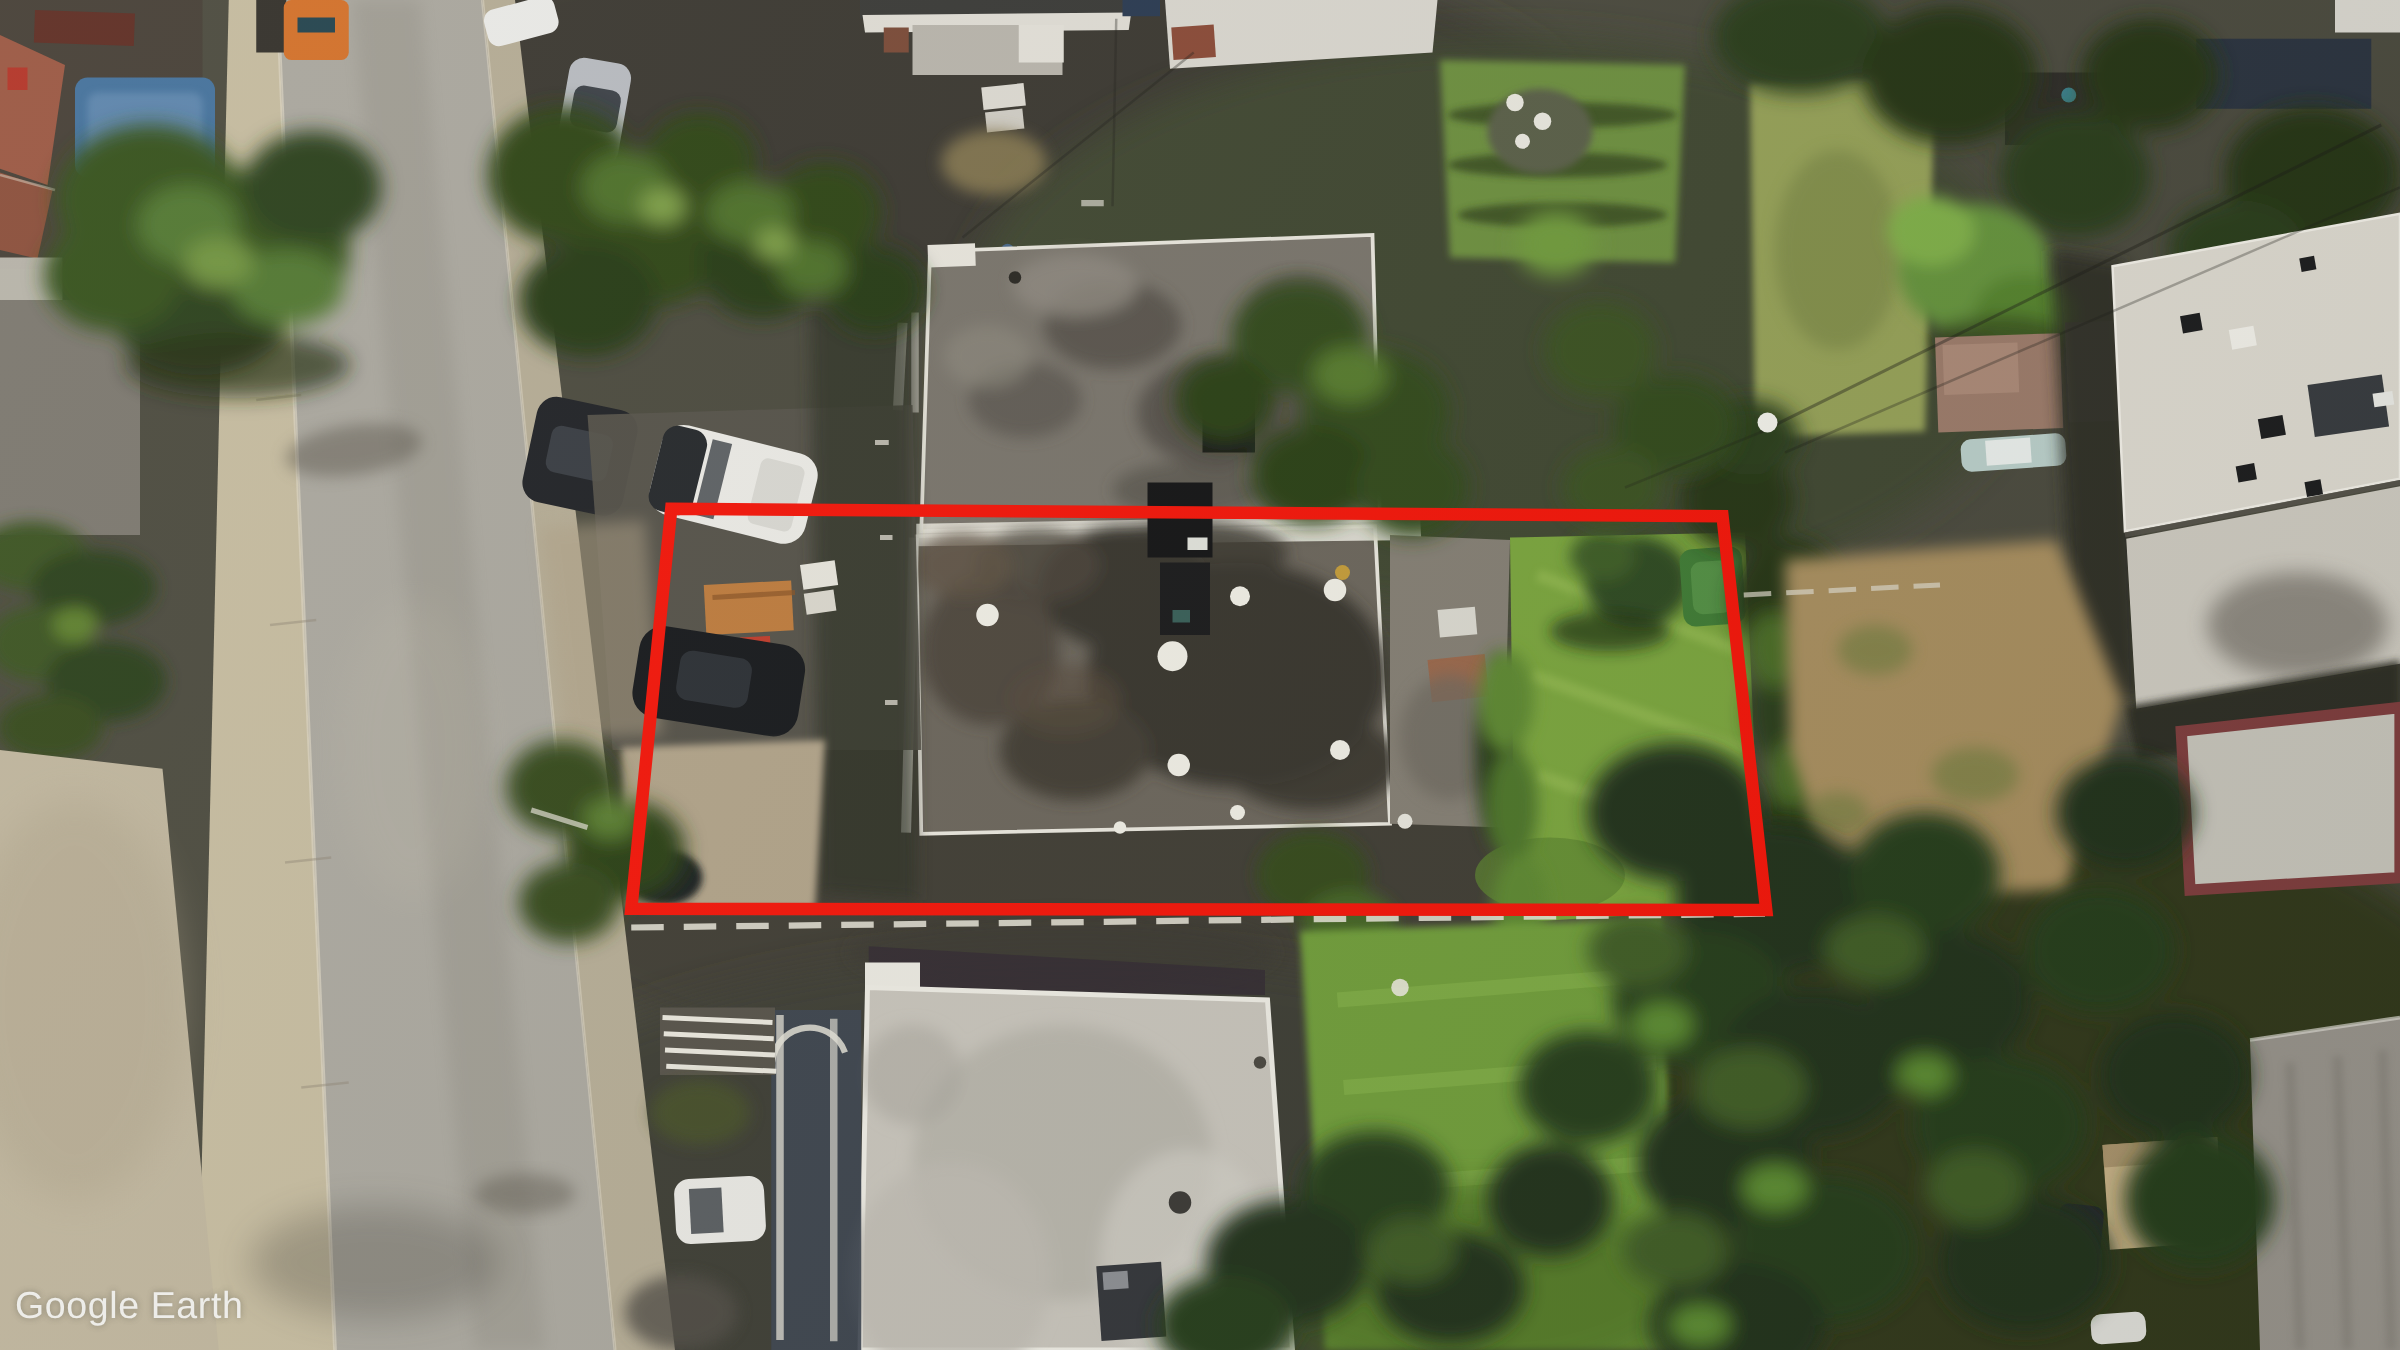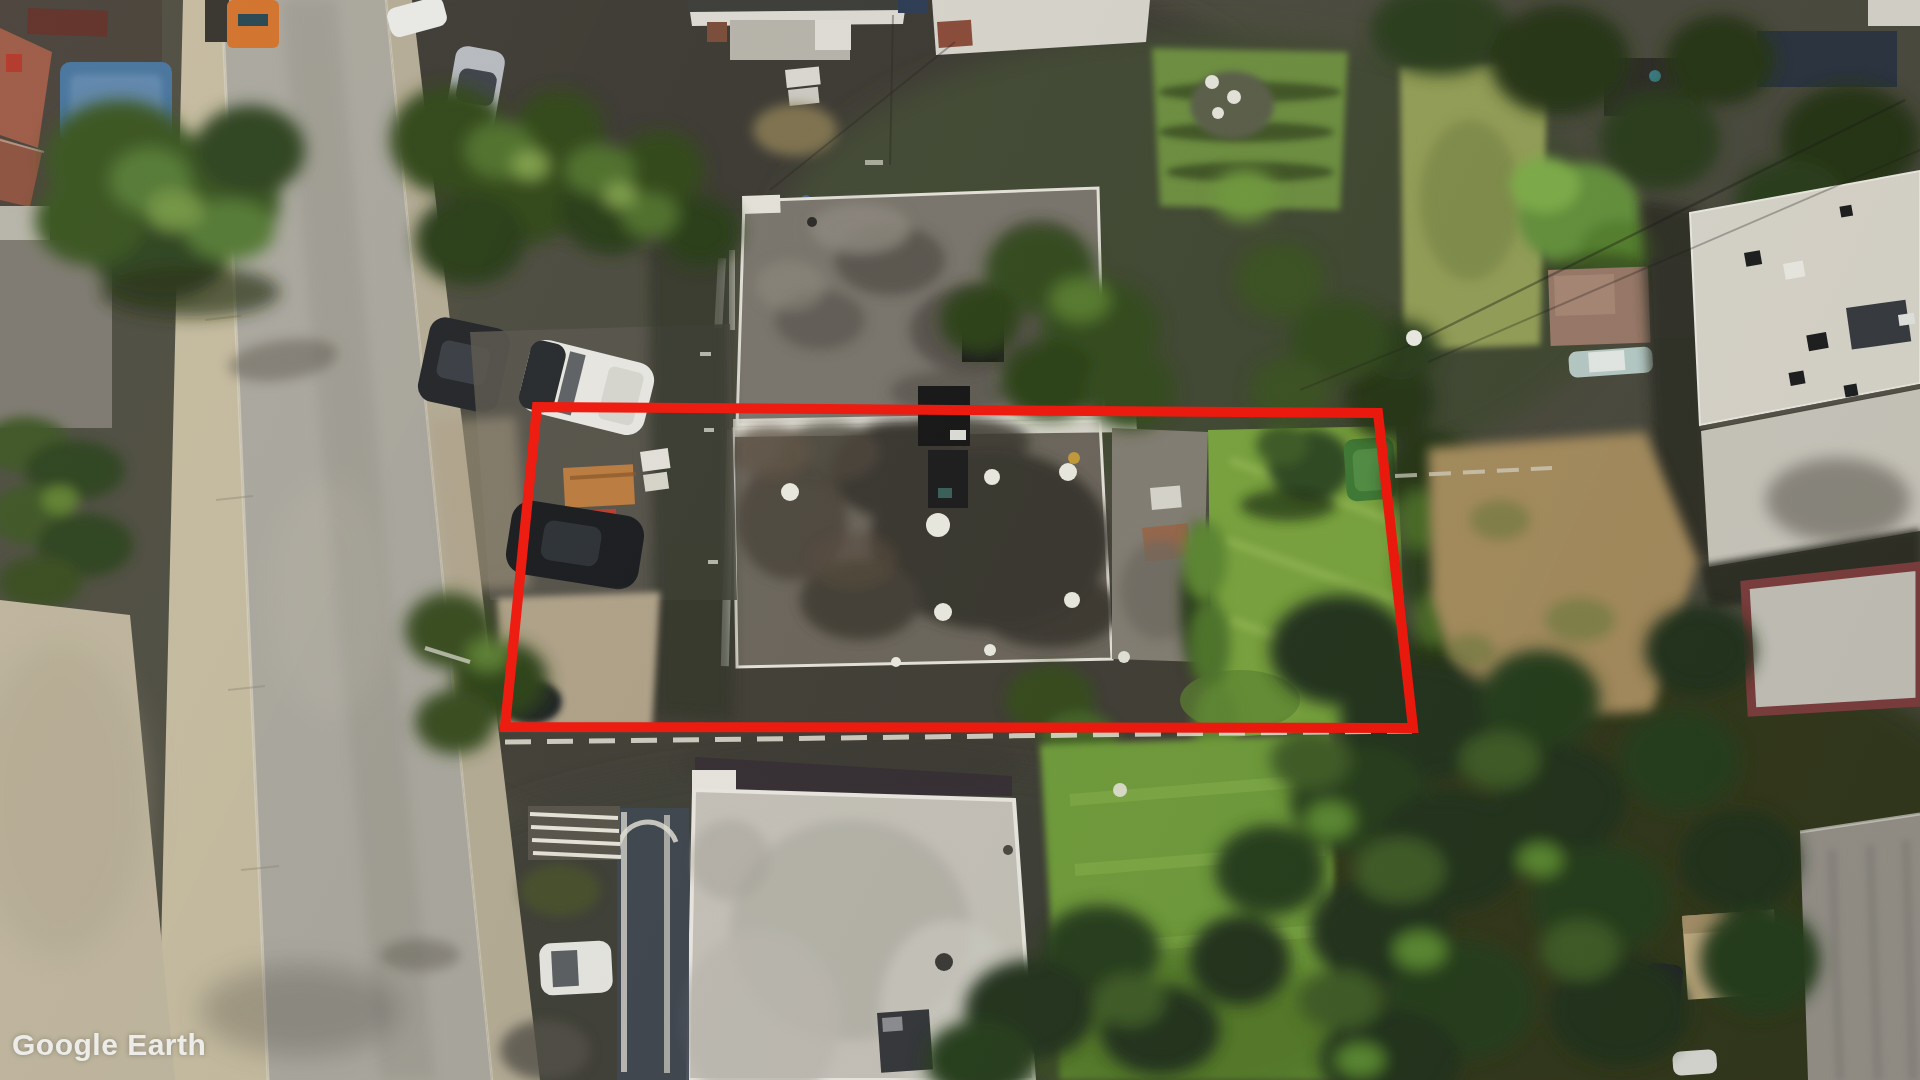--- a/index.html
+++ b/index.html
@@ -1,19 +1,19 @@
 <!DOCTYPE html>
 <html><head>
 <meta charset="utf-8">
 <style>
   html,body{margin:0;padding:0;background:#000;}
   .stage{position:relative;width:1920px;height:1080px;overflow:hidden;background:#4b4a3f;
          font-family:"Liberation Sans",sans-serif;}
   .stage svg{position:absolute;left:0;top:0;display:block;}
-  .watermark{position:absolute;left:12px;bottom:18px;font-size:30px;font-weight:700;
+  .watermark{position:absolute;left:12px;bottom:18px;font-size:30px;font-weight:400;
              letter-spacing:.5px;color:rgba(243,243,241,.92);
              text-shadow:0 0 5px rgba(70,70,60,.45);user-select:none;}
   .tint{position:absolute;inset:0;pointer-events:none;
         background:linear-gradient(115deg,rgba(255,250,225,.05),rgba(10,25,5,.06));}
 </style>
 </head>
 <body>
 
 <div class="stage">
 <svg width="1920" height="1080" viewBox="0 0 1920 1080">

